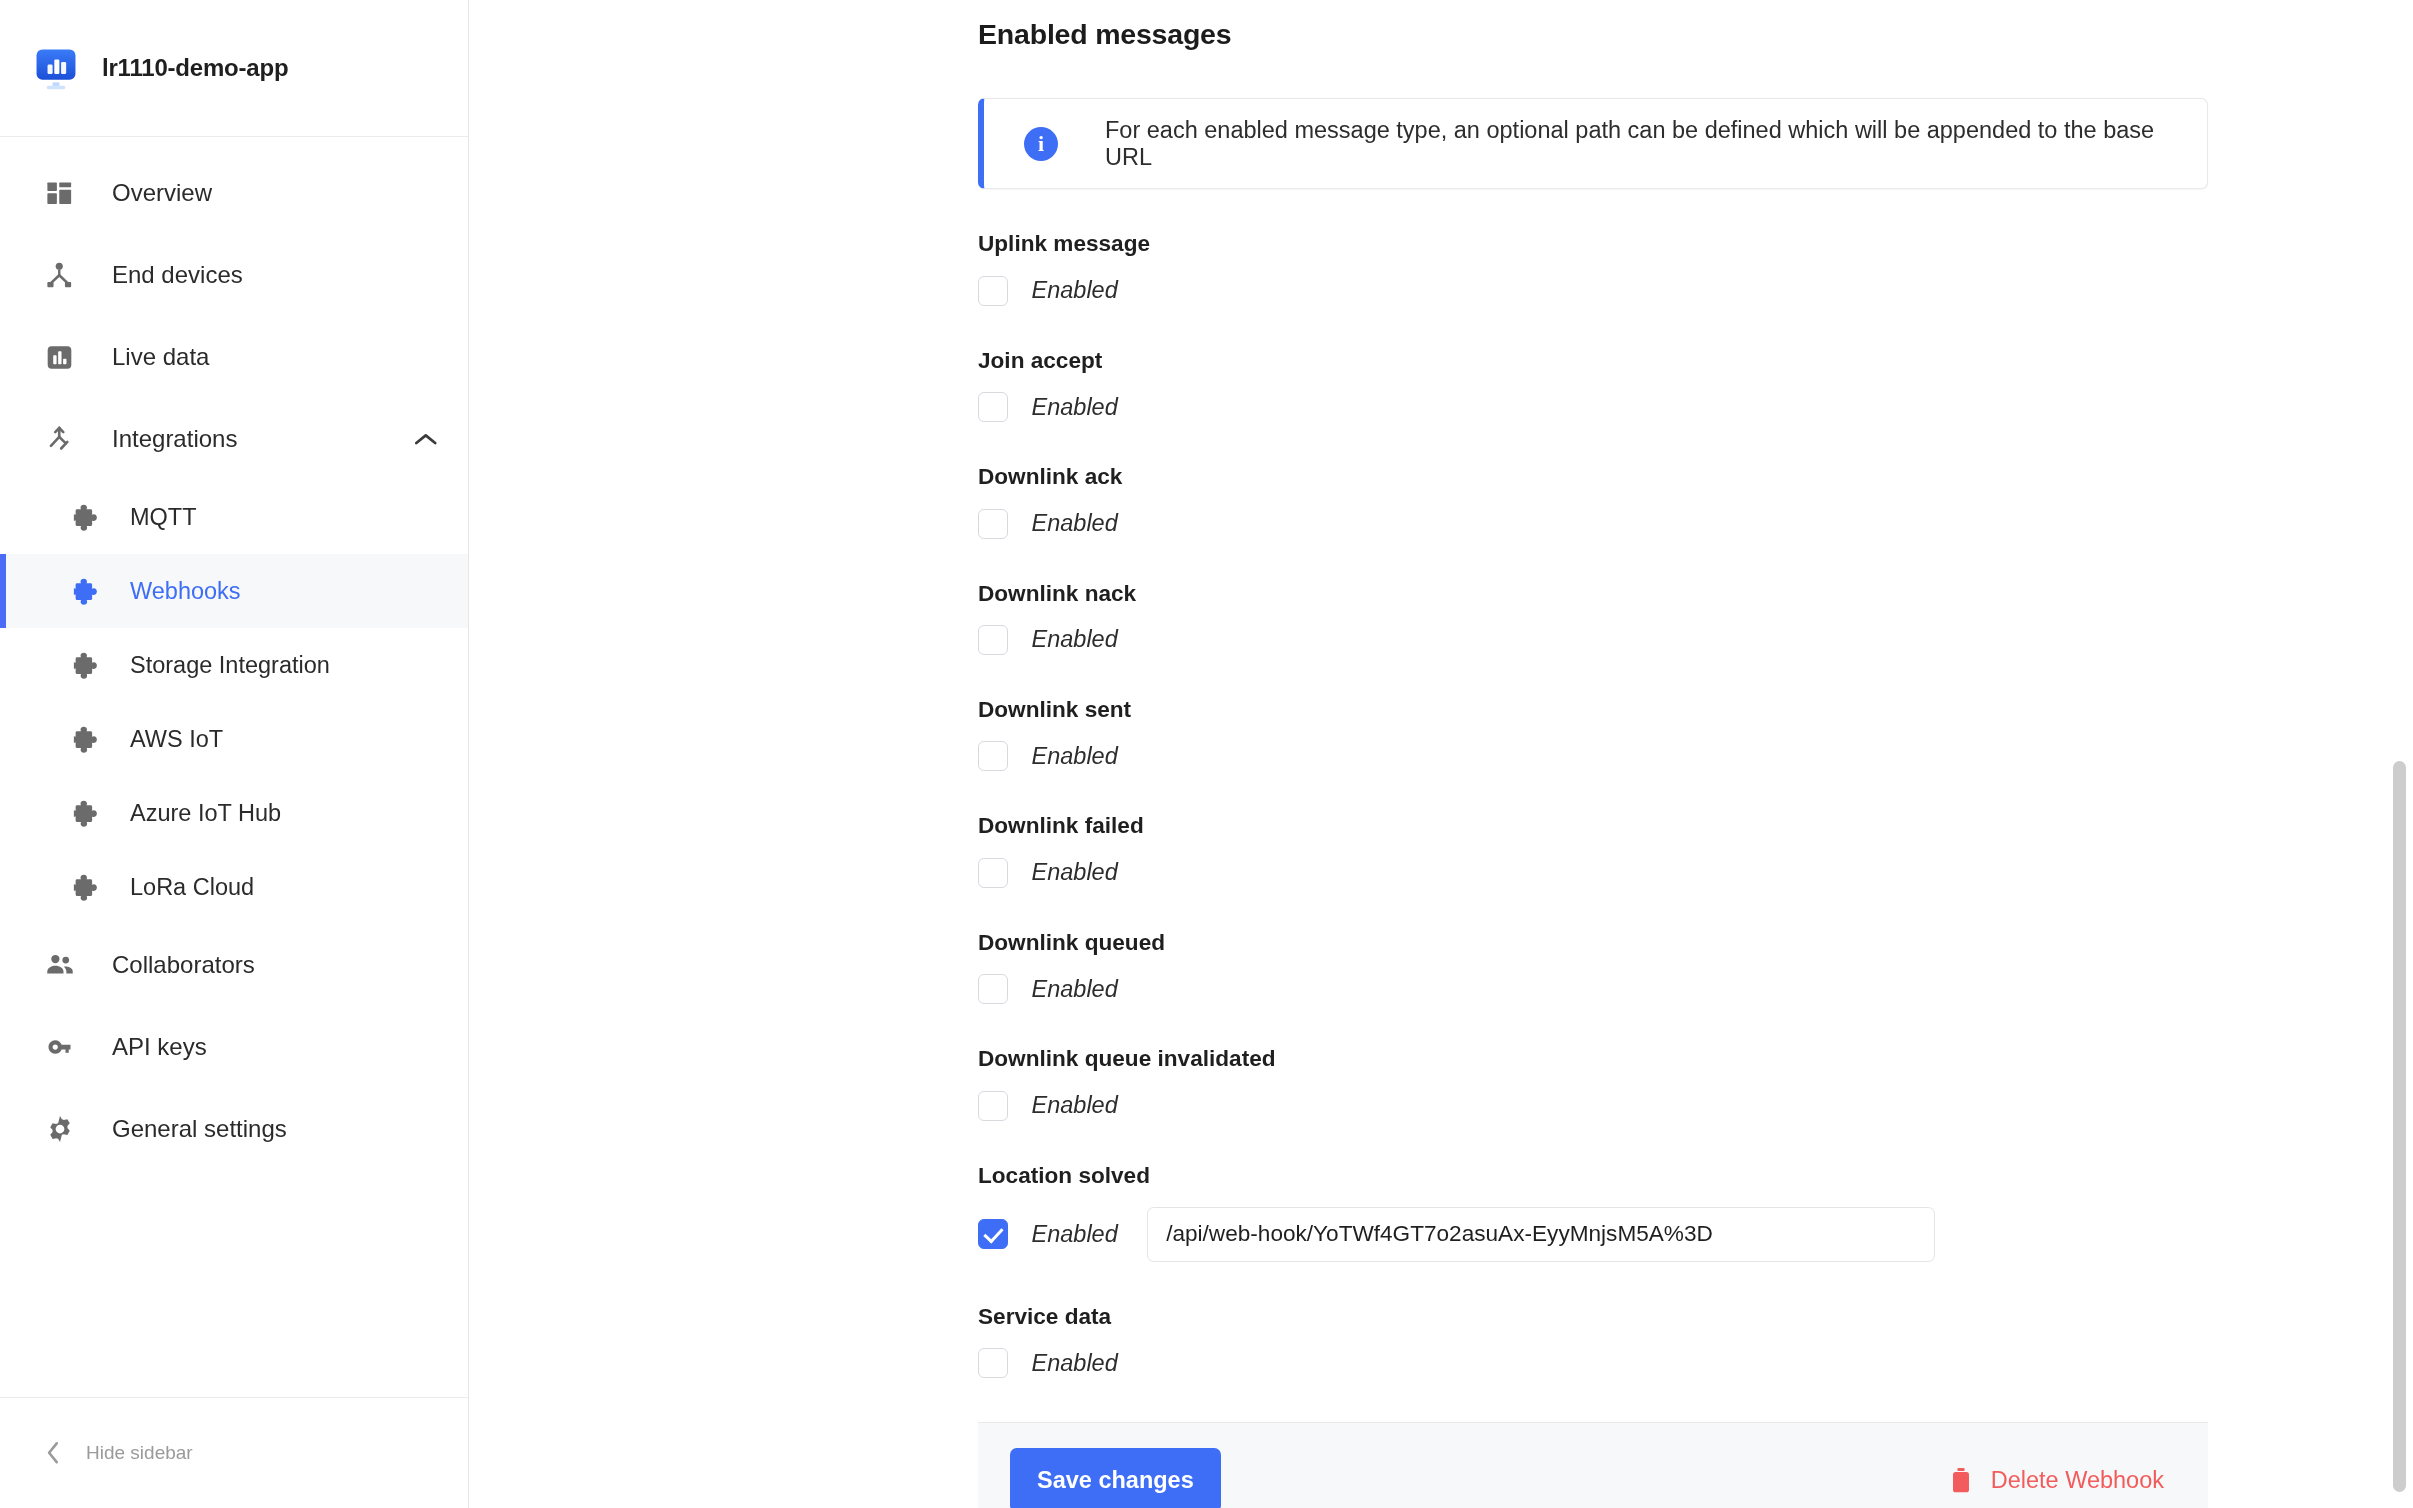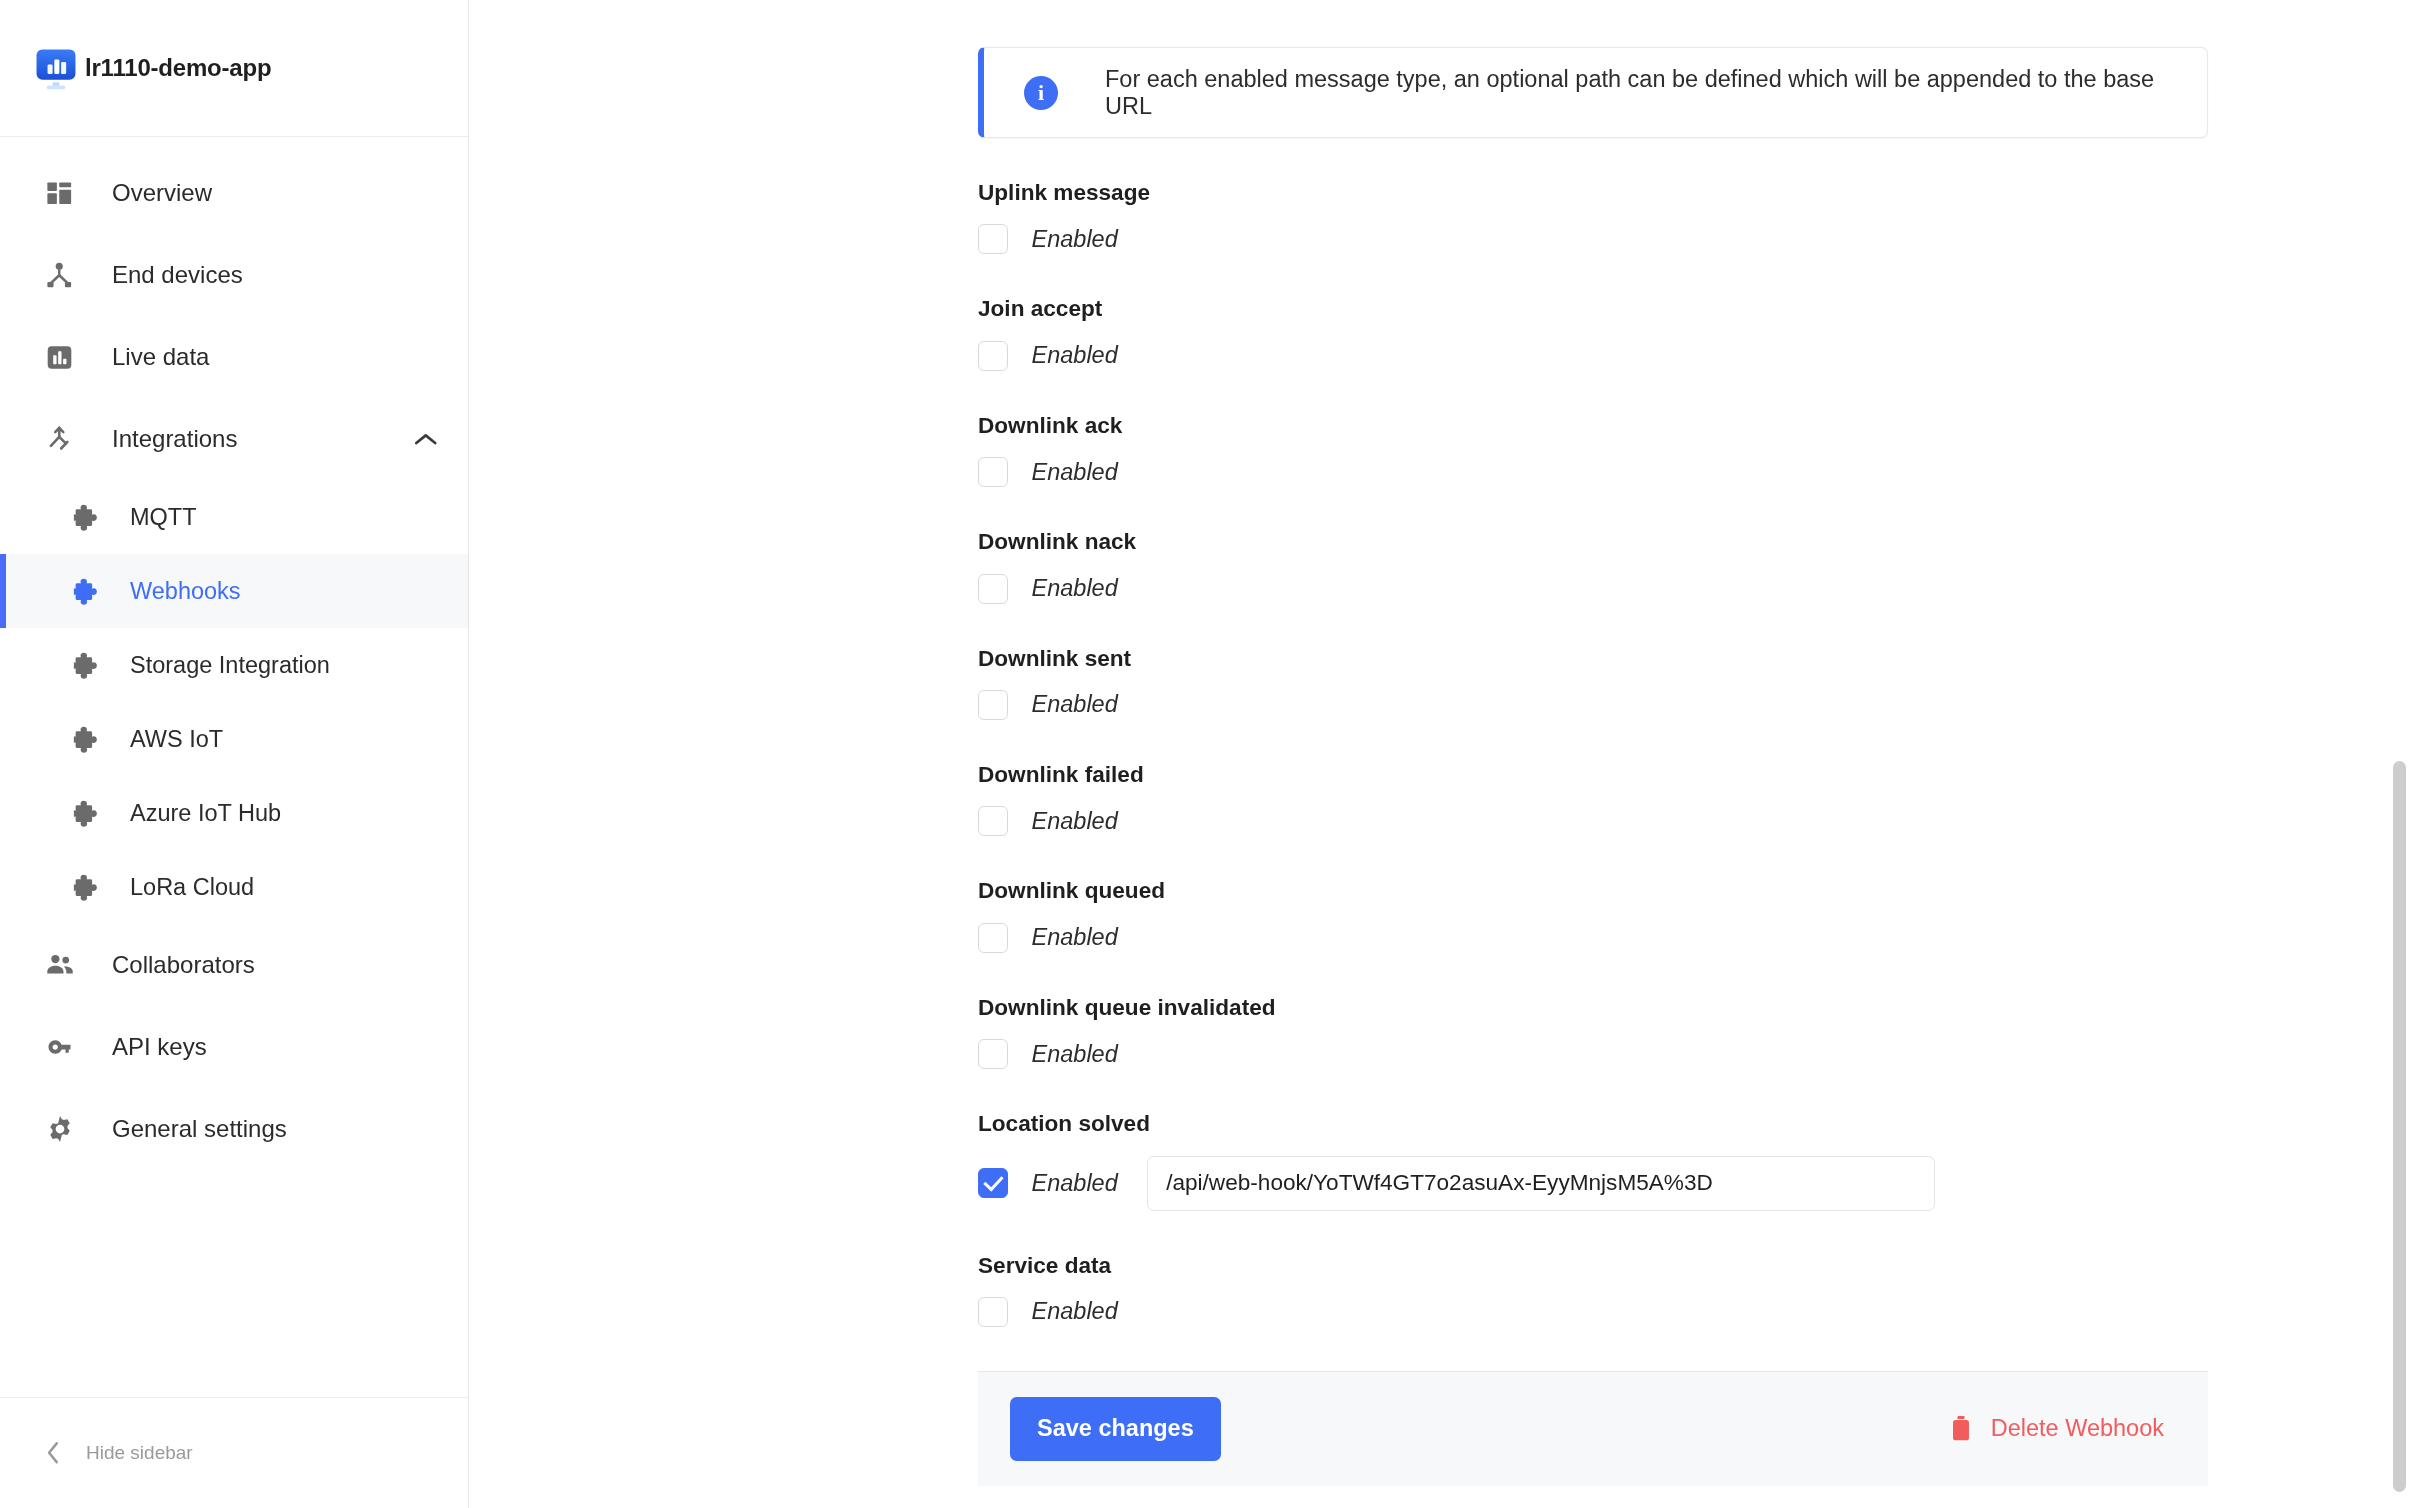--- a/index.html
+++ b/index.html
@@ -37,21 +37,21 @@
     border-bottom: 1.7px solid #ececec;
     flex: 0 0 137px;
   }
   .app-logo {
     width: 44px;
     height: 44px;
     flex: 0 0 44px;
     position: relative;
   }
   .app-title {
-    margin-left: 7px;
+    margin-left: 24px;
     font-size: 24px;
     font-weight: bold;
     color: #1f1f1f;
     letter-spacing: -0.2px;
   }
 
   .nav {
     flex: 1 1 auto;
     padding-top: 15px;
     overflow: hidden;
@@ -490,20 +490,21 @@
           <polyline points="9,2 2.5,10 9,18"></polyline>
         </svg>
       </span>
       <span class="hide-label">Hide sidebar</span>
     </div>
   </aside>
 
   <main class="main">
     <div class="main-inner">
 
+      <h1 class="page-title">Enabled messages</h1>
 
       <div class="info-banner">
         <span class="info-icon">i</span>
         <span class="info-text">For each enabled message type, an optional path can be defined which will be appended to the base URL</span>
       </div>
 
       <div class="msg-group">
         <div class="msg-label">Uplink message</div>
         <div class="msg-row">
           <span class="cbox"></span>

